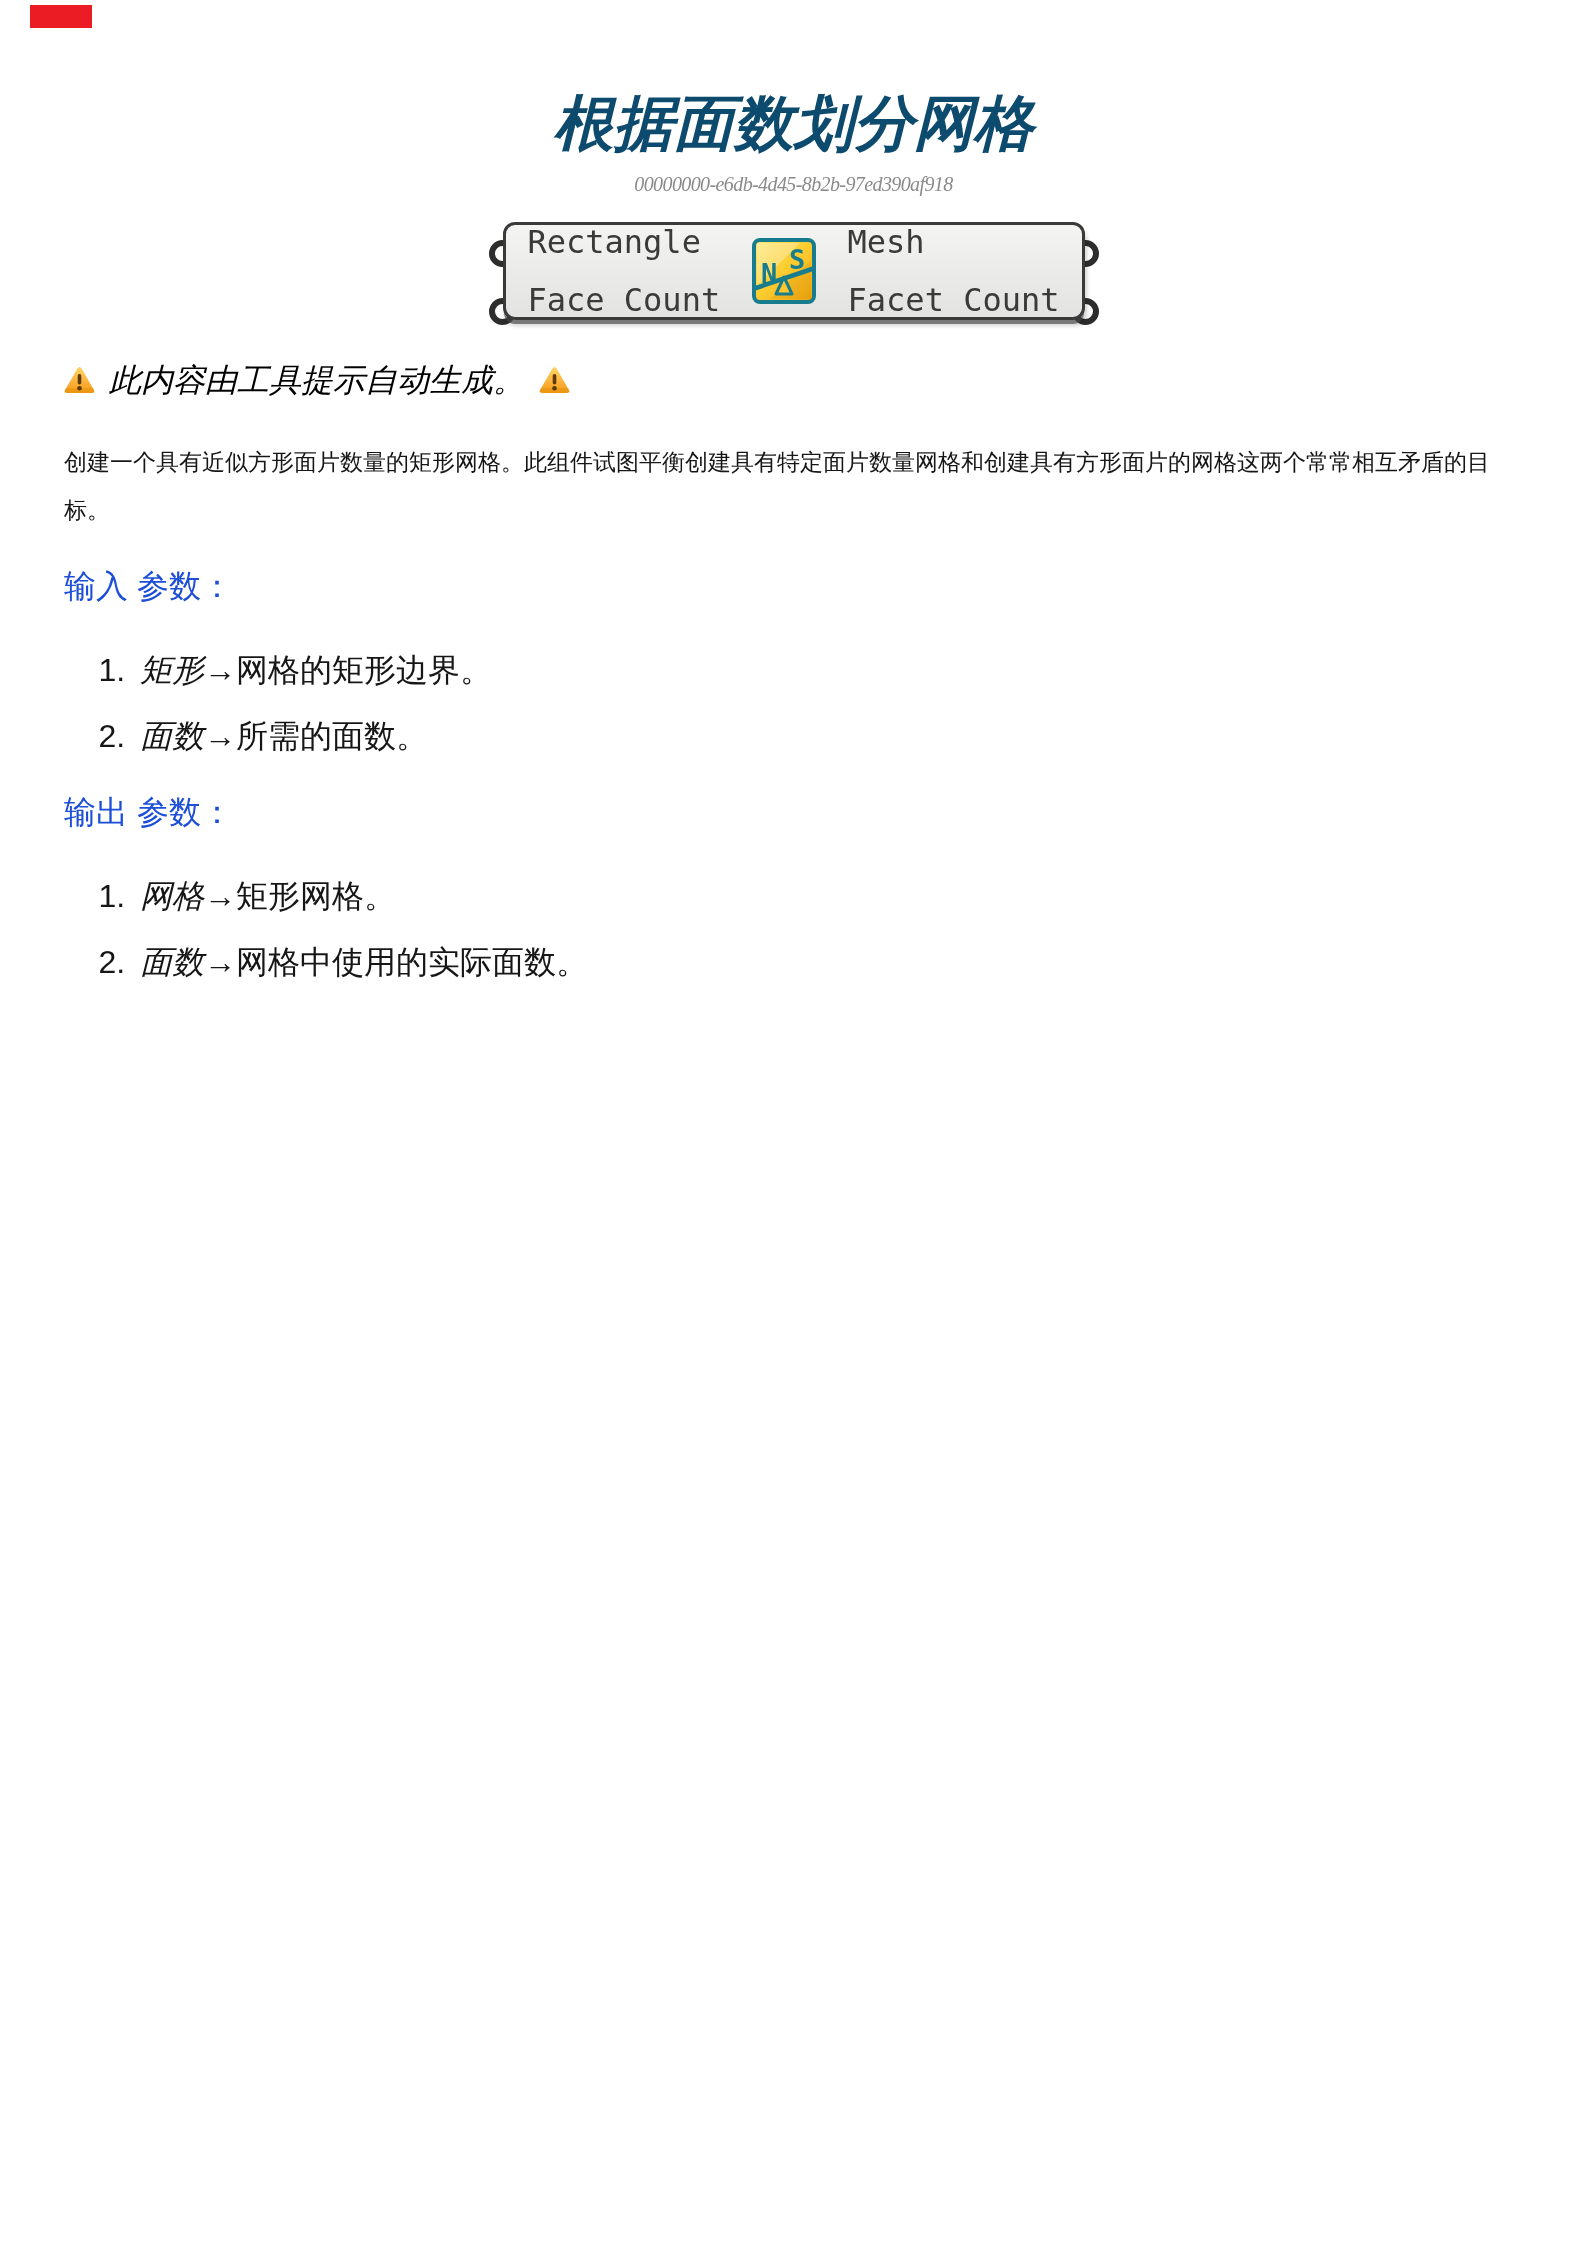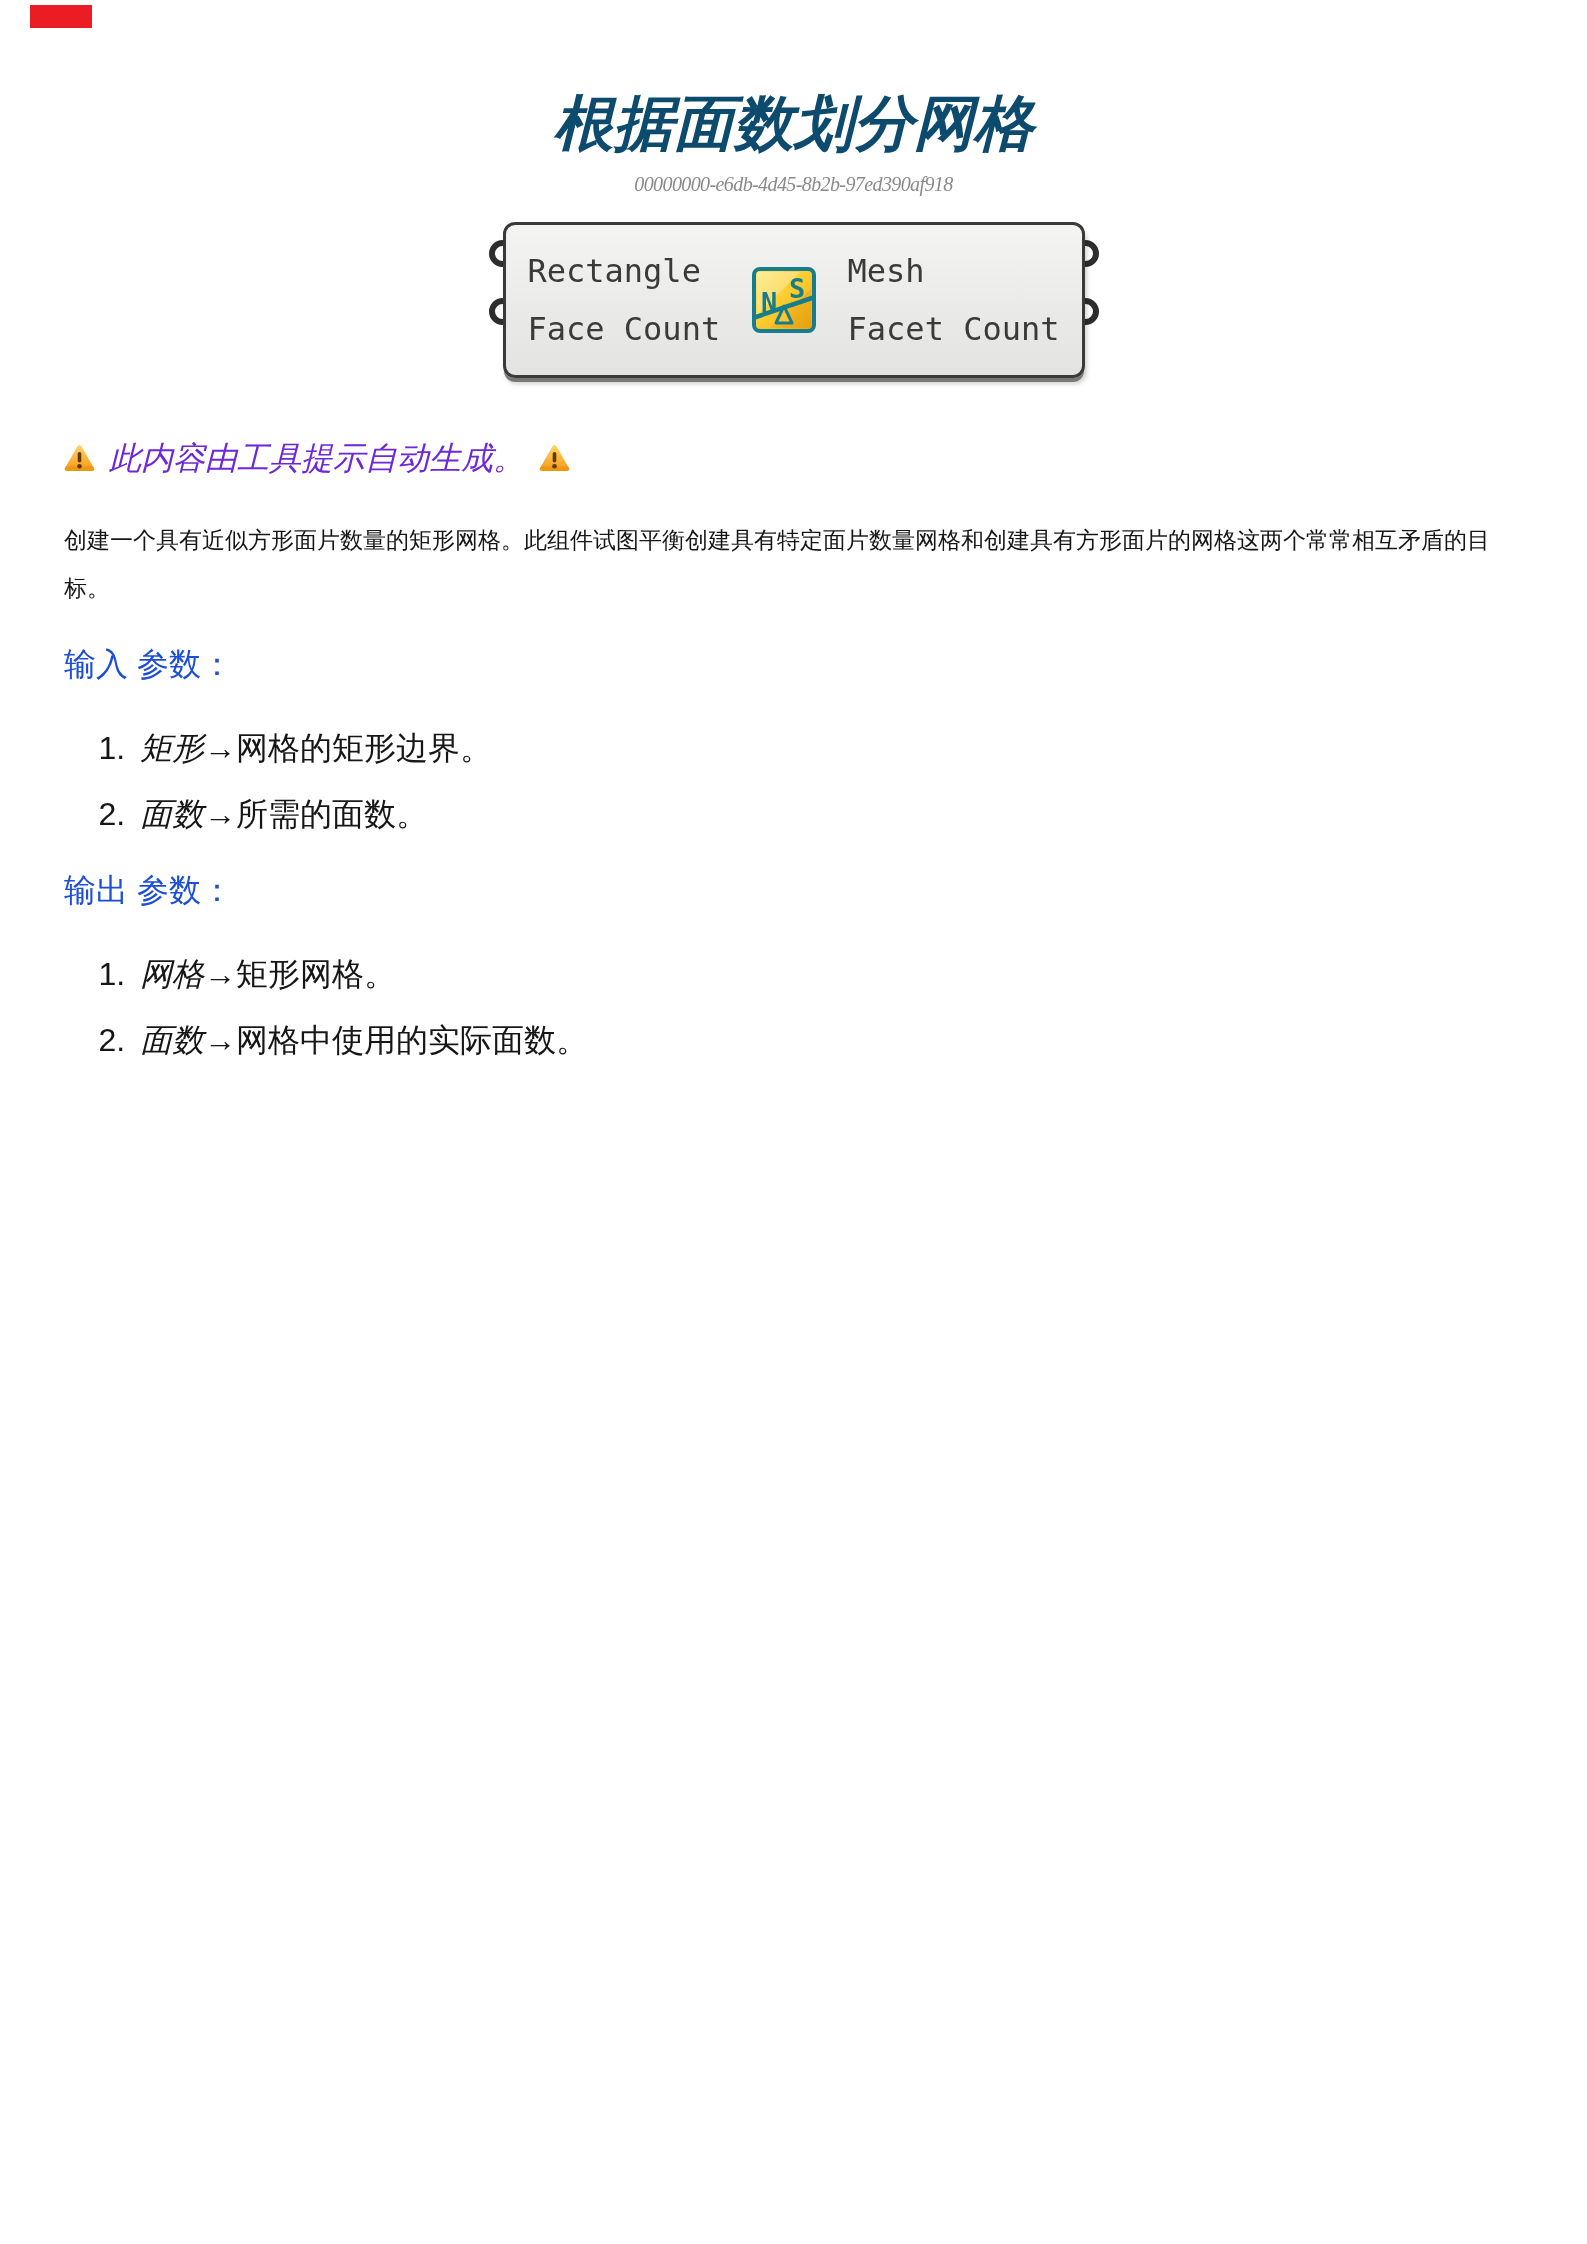--- a/index.html
+++ b/index.html
@@ -8,40 +8,40 @@
   .page{padding:0 64px;}
 
   .corner-marker{position:absolute;left:30px;top:5px;width:62px;height:23px;}
 
   h1.title{margin:86px 0 0;text-align:center;font-size:60px;line-height:1.25;
            font-weight:bold;font-style:italic;color:#0c4a6e;letter-spacing:0;}
   .uuid{margin-top:12px;text-align:center;font-family:Liberation Serif, serif;
         font-size:20px;letter-spacing:-0.6px;color:#8a8a8a;font-style:italic;}
 
   
-  .gh-wrap{position:relative;width:582px;height:156px;margin:26px auto 0;}
+  .gh-wrap{position:relative;width:582px;height:98px;margin:26px auto 0;}
   .gh-port{position:absolute;width:27px;height:27px;border-radius:50%;
            border:6px solid #2d2d2d;background:#ffffff;box-sizing:border-box;z-index:0;}
   .gh-port.in{left:-14px;}
   .gh-port.out{right:-14px;}
   .gh-port.row1{top:18px;}
   .gh-port.row2{top:76px;}
   .gh-body{position:relative;z-index:1;width:100%;height:100%;box-sizing:border-box;
            border:3px solid #3a3a3a;border-radius:12px;
            background:linear-gradient(180deg,#f4f4f2 0%,#eaeae8 55%,#e3e3e1 100%);
            box-shadow:0 5px 0 -1px rgba(70,70,70,0.65),2px 6px 4px rgba(0,0,0,0.18);
            display:flex;align-items:center;justify-content:space-between;}
   .gh-col{display:flex;flex-direction:column;justify-content:center;gap:20px;
           font-family:"DejaVu Sans Mono","Liberation Mono",monospace;
           font-size:32px;line-height:38px;color:#3a3a3a;}
   .gh-col.inputs{padding-left:22px;text-align:left;}
   .gh-col.outputs{padding-right:22px;}
   .gh-icon{flex:0 0 auto;width:64px;height:66px;margin:0 10px;}
 
-  .notice{margin:56px 0 0;font-size:32px;line-height:48px;font-style:italic;color:#6d28d9;
+  .notice{margin:36px 0 0;font-size:32px;line-height:48px;font-style:italic;color:#000000;
           display:flex;align-items:center;gap:14px;}
   .warn-svg{width:31px;height:28px;flex:0 0 auto;}
 
   p.desc{margin:34px 0 0;font-size:23px;line-height:48px;color:#161616;}
   p.param-heading{margin:28px 0 0;font-size:32px;line-height:48px;color:#1d4ed8;}
   ol.params{margin:36px 0 0;padding-left:70px;font-size:32px;line-height:48px;color:#161616;}
   ol.params li{padding-left:6px;}
   ol.params li + li{margin-top:18px;}
   ol.params em{font-style:italic;}
 </style>

